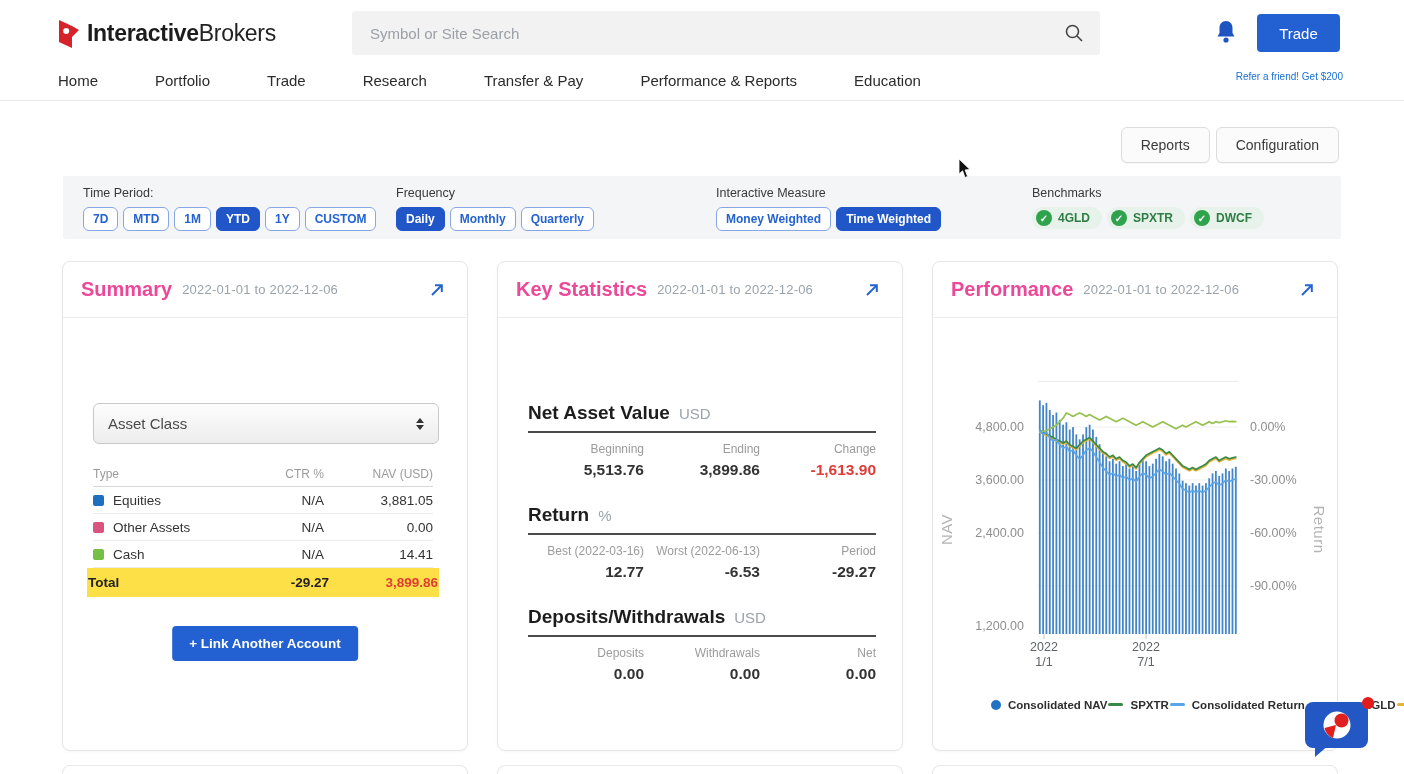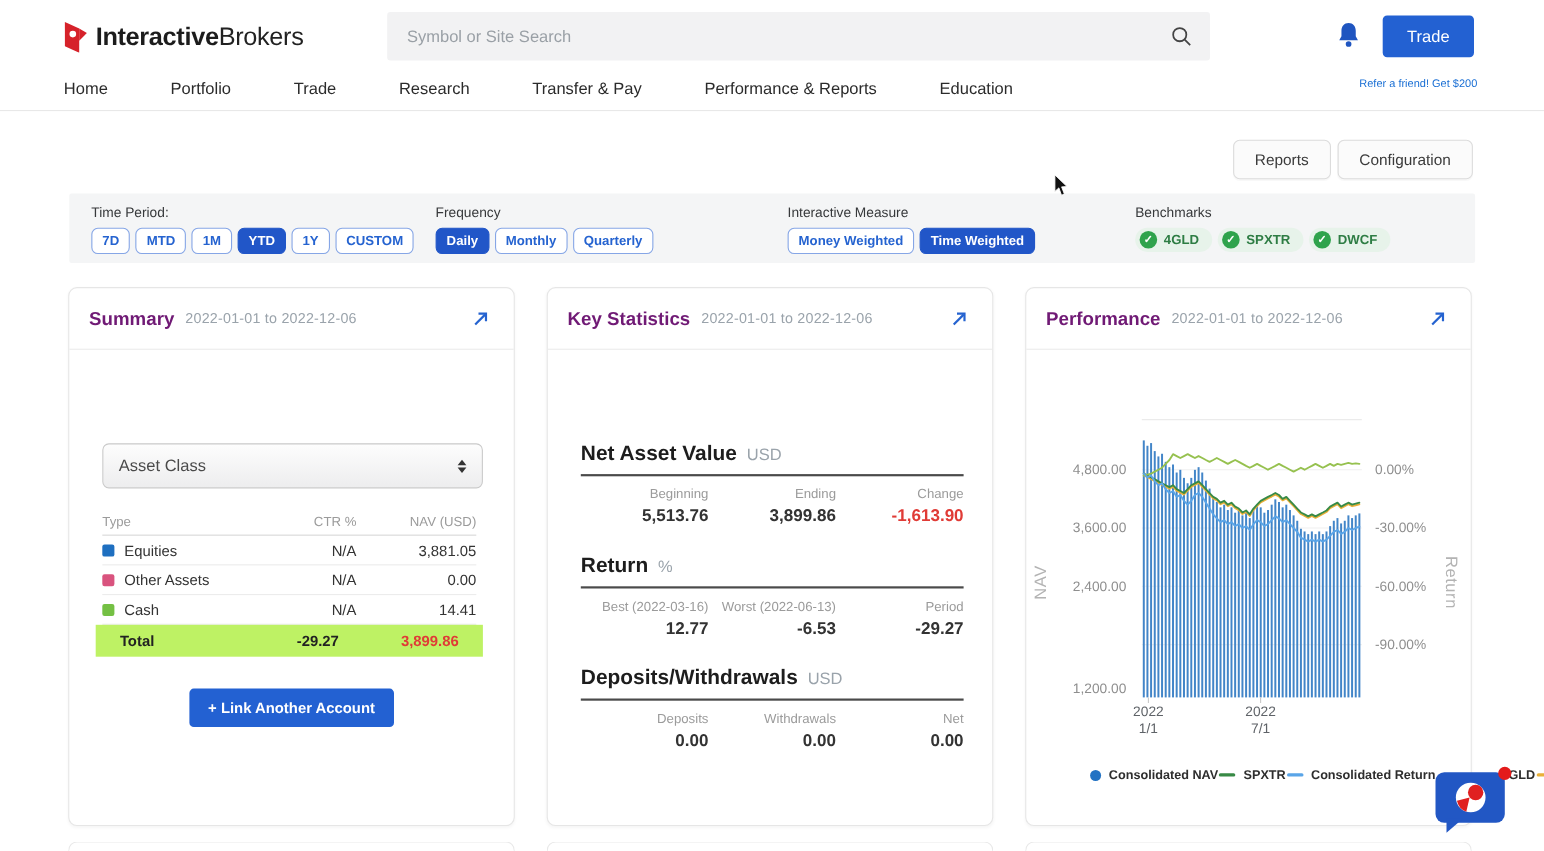--- a/index.html
+++ b/index.html
@@ -34,36 +34,36 @@
   .fgroup-label { font-size:12.5px; color:#37393b; margin-bottom:7px; }
   .fbtn-row { display:flex; gap:5px; }
   .fbtn { font-size:12px; font-weight:700; color:#2563d0; background:#fff; border:1.5px solid #86a6e6; border-radius:6px; padding:4px 9px; font-family:"Liberation Sans",sans-serif; cursor:pointer; white-space:nowrap; }
   .fbtn.active { background:#2156c8; border-color:#2156c8; color:#fff; }
   .bench-pill { display:flex; align-items:center; gap:6px; background:#e7f3ea; border-radius:13px; padding:3px 12px 3px 4px; font-size:12px; font-weight:700; color:#2e7d44; cursor:pointer; }
   .bench-check { width:16px; height:16px; border-radius:50%; background:#2fa34c; color:#fff; font-size:10px; display:flex; align-items:center; justify-content:center; font-weight:700; }
 
   
   .card { position:absolute; top:261px; width:406px; height:490px; background:#fff; border:1px solid #e6e6e6; border-radius:8px; box-shadow:0 1px 3px rgba(0,0,0,0.04); }
   .card-head { position:relative; height:56px; border-bottom:1px solid #ececec; display:flex; align-items:center; padding:0 24px 0 18px; gap:10px; }
-  .card-title { font-size:17px; font-weight:700; color:#701a75; }
+  .card-title { font-size:20px; font-weight:700; color:#ec4899; }
   .card-range { font-size:13px; color:#9aa3ab; letter-spacing:0.2px; }
   .expand-icon { position:absolute; right:22px; top:20px; width:16px; height:16px; cursor:pointer; }
 
   
   .dropdown { position:absolute; left:30px; top:141px; width:346px; height:41px; border:1px solid #c9c9c9; border-radius:6px; background:linear-gradient(#fdfdfd,#ededee); display:flex; align-items:center; padding:0 14px; cursor:pointer; }
   .dropdown-value { flex:1; font-size:15px; color:#4a4a4a; }
   .dd-arrows { display:flex; flex-direction:column; gap:2px; }
   .dd-arrows i { width:0; height:0; border-left:4px solid transparent; border-right:4px solid transparent; display:block; }
   .dd-up { border-bottom:5px solid #333; }
   .dd-down { border-top:5px solid #333; }
 
   .sum-table { position:absolute; left:30px; top:200px; width:340px; }
   .t-head { display:flex; height:25px; align-items:center; border-bottom:1px solid #d8d8d8; font-size:12px; color:#9b9b9b; }
   .t-row { display:flex; height:27px; align-items:center; border-bottom:1px solid #ececec; font-size:13.5px; color:#333; }
-  .t-row.total { background:#bef264; font-weight:700; height:29px; border-bottom:none; margin:0 -6px; padding:0 22px; color:#222; }
+  .t-row.total { background:#fde047; font-weight:700; height:29px; border-bottom:none; margin:0 -6px; padding:0 1px; color:#222; }
   .c-name { flex:1; display:flex; align-items:center; gap:9px; }
   .c-ctr { width:95px; text-align:right; }
   .c-nav { width:109px; text-align:right; }
   .swatch { width:11px; height:11px; border-radius:2px; flex:none; }
   .neg-red { color:#e03b36 !important; }
   .link-btn { position:absolute; left:50%; transform:translateX(-50%); top:364px; background:#2361d2; color:#fff; border:none; border-radius:4px; font-size:13.5px; font-weight:700; padding:10px 17px; font-family:"Liberation Sans",sans-serif; white-space:nowrap; cursor:pointer; }
 
   
   .ks-body { position:absolute; left:30px; top:140px; width:348px; }
   .ks-section { margin-bottom:25px; }

